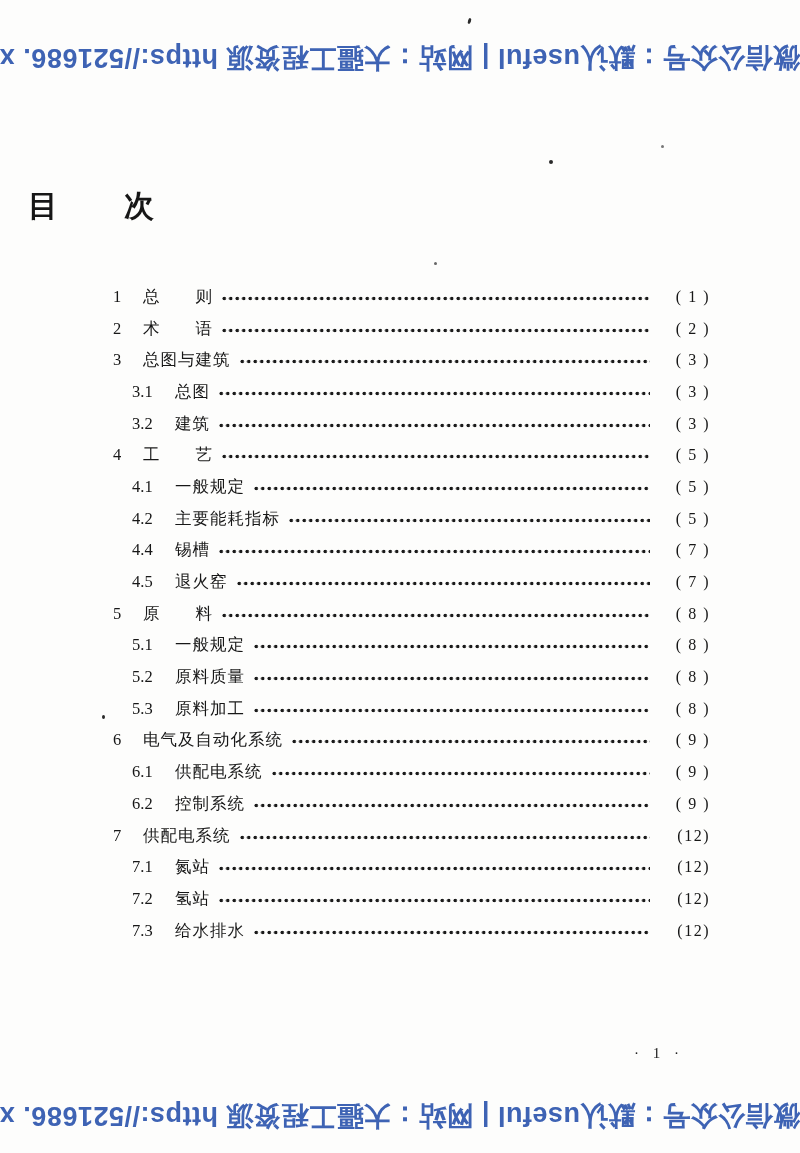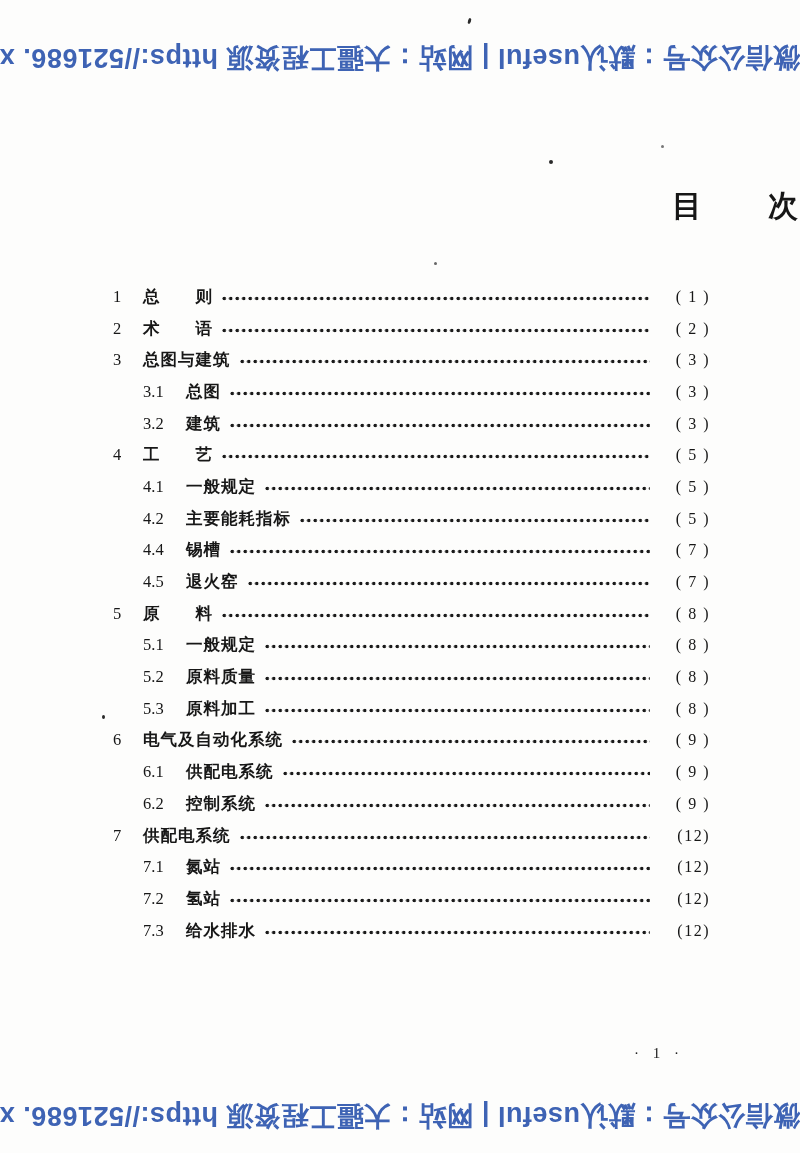--- a/index.html
+++ b/index.html
@@ -23,45 +23,45 @@
     line-height:40px;
     letter-spacing:0.5px;
     white-space:nowrap;
   }
   #wm-top { top:38px; }
   #wm-bottom { top:1096px; }
 
   
   .doc-title {
     position:absolute; top:186px; left:0; width:800px;
-    text-align:right;
+    text-align:left;
     font-size:30px; font-weight:700;
     letter-spacing:2px;
     padding-left:28px; box-sizing:border-box;
     white-space:pre;
     color:#161616;
   }
 
   
   .toc {
     position:absolute; top:281px; left:113px; width:597px;
   }
   .row {
     display:flex; align-items:center;
     height:31.7px;
     font-size:16.5px;
     color:#171717;
   }
   .row .num  { flex:none; white-space:pre; }
   .row.l1 .num { width:30px; }
   .row.l2 { padding-left:19px; }
-  .row.l2 .num { width:43px;margin-left:11px; }
+  .row.l2 .num { width:43px; }
   .row .title {
     flex:none; white-space:pre; letter-spacing:1px;
-    font-weight:700;
+    font-weight:400;
     text-align:right;
   }
   .row .dots {
     flex:1 1 auto;
     height:5px;
     margin:3px 6px 0 9px;
     background-image:radial-gradient(circle at 2.2px 2.5px,#1a1a1a 1.45px,rgba(0,0,0,0) 2.1px);
     background-size:6.5px 5px;
     background-repeat:repeat-x;
   }

